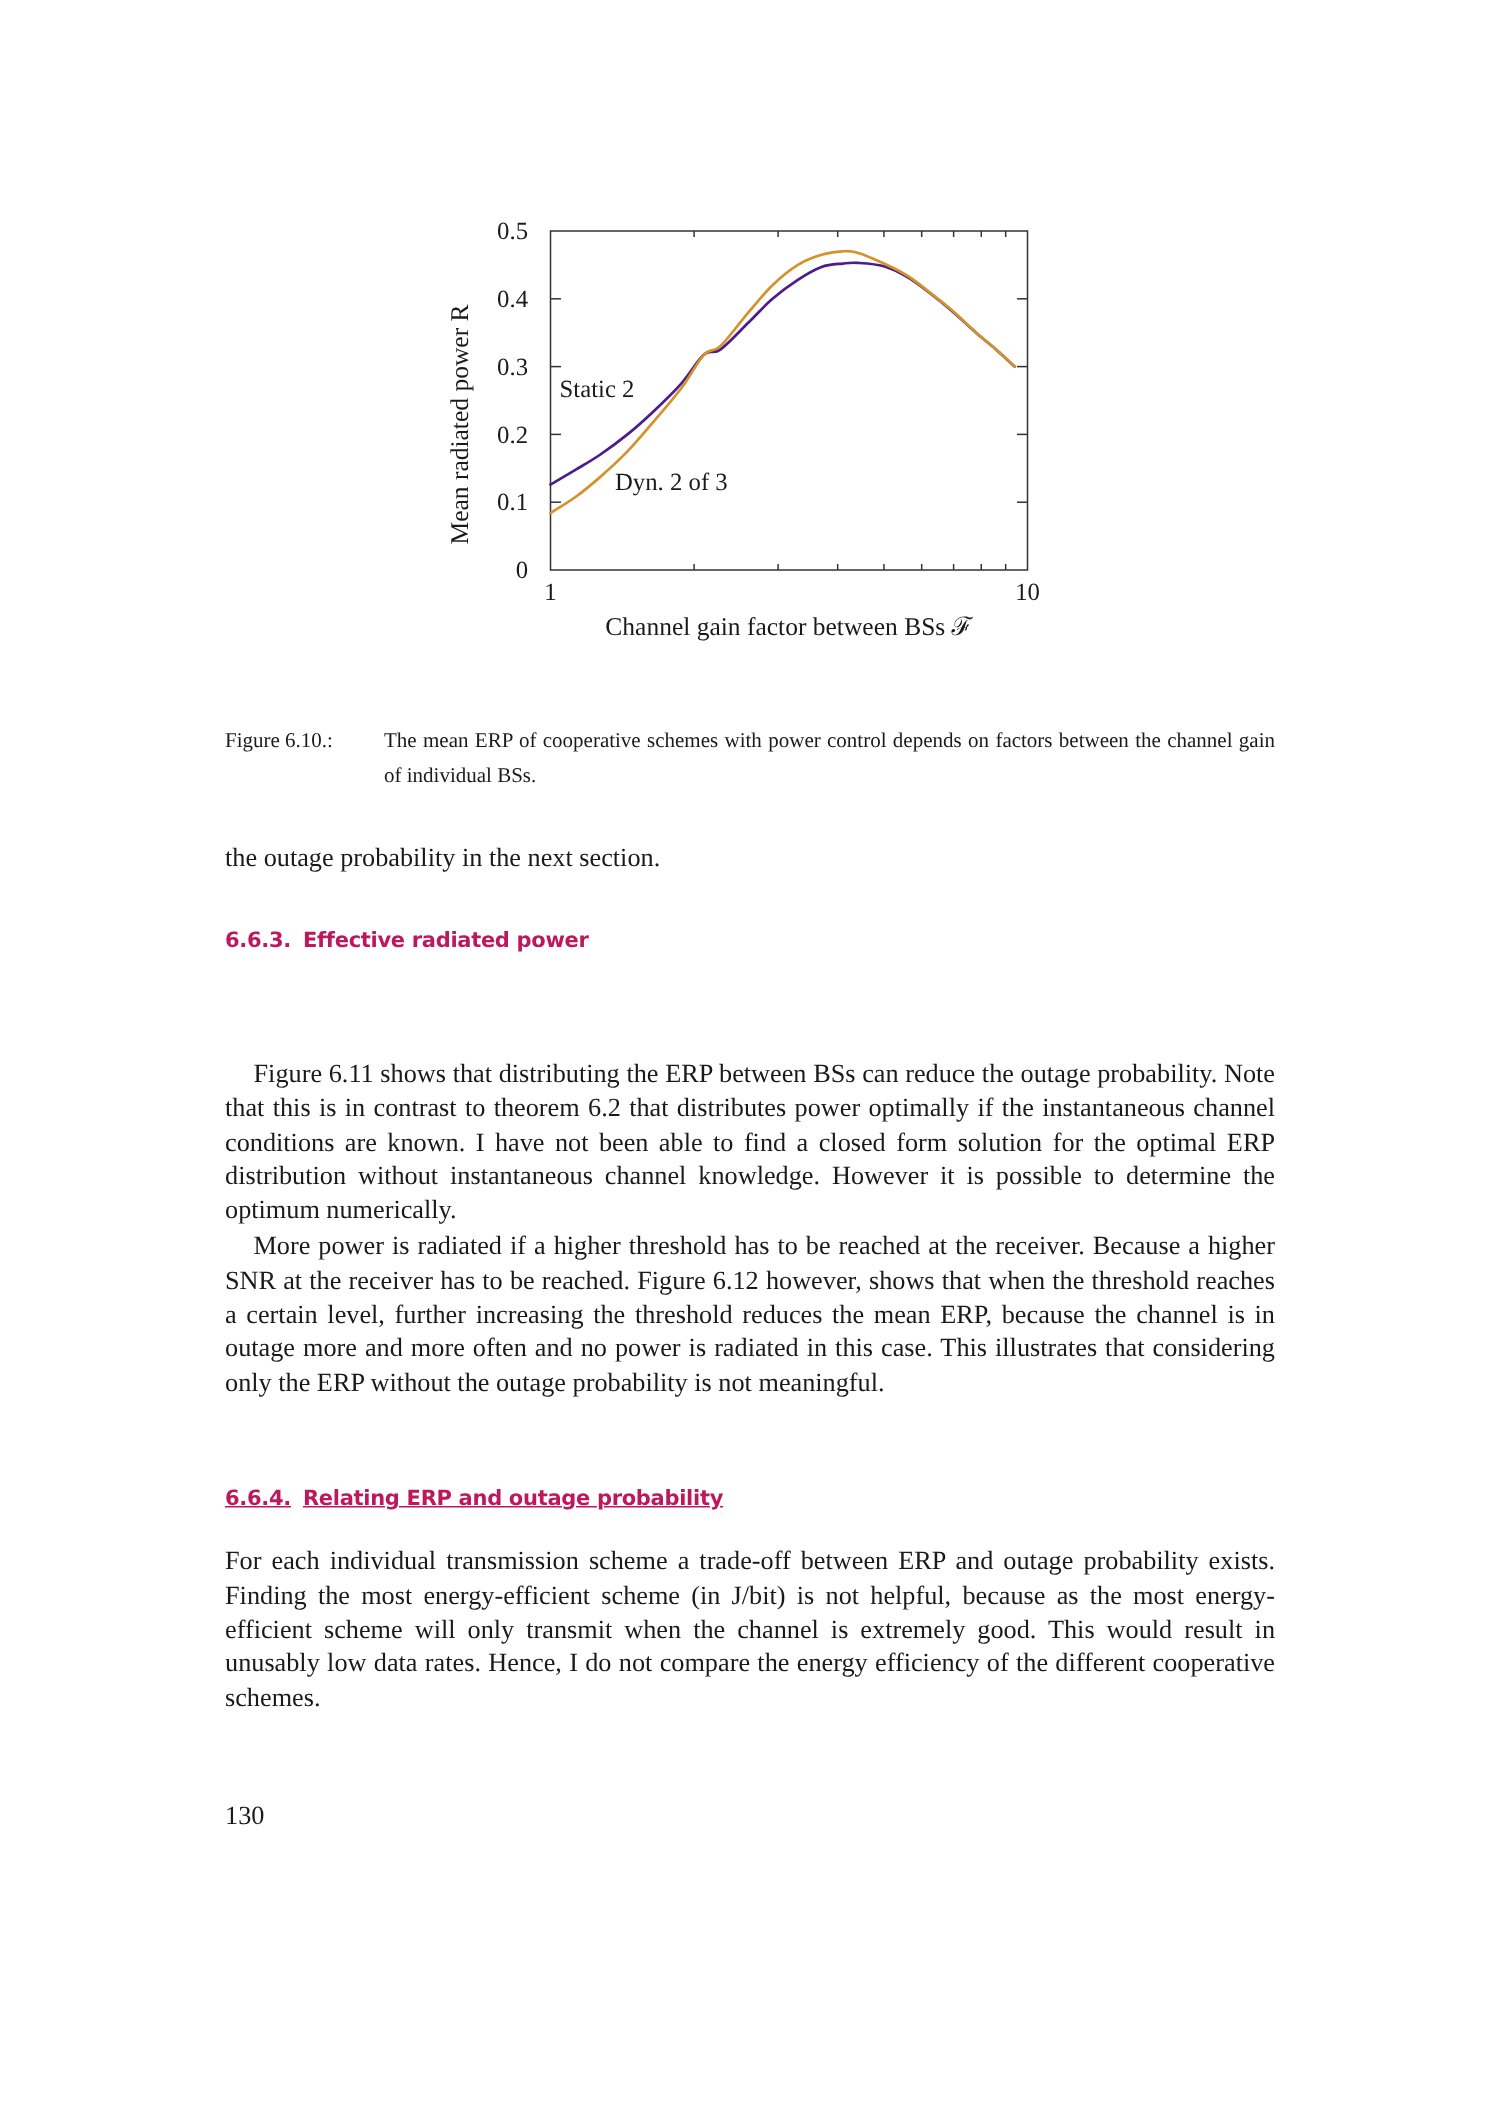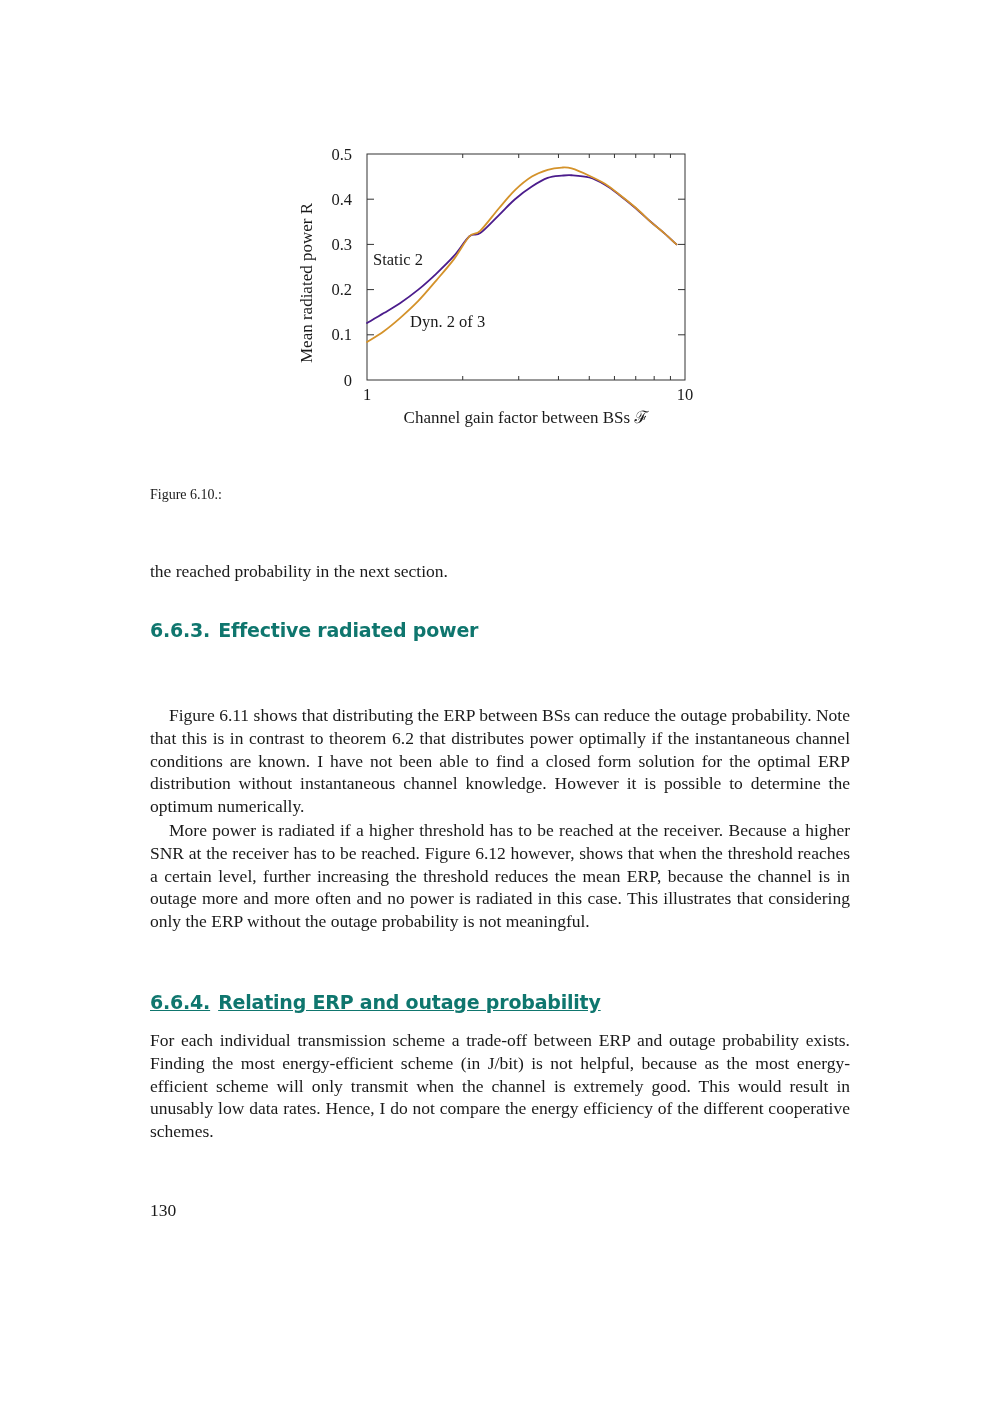--- a/index.html
+++ b/index.html
@@ -12,21 +12,21 @@
 
   .caption { position: absolute; left: 150px; top: 455px; width: 700px; font-size: 14px; line-height: 23px; margin-top: 28px; }
   .caption .label { position: absolute; left: 0; top: 0; }
   .caption .body { margin-left: 106px; text-align: justify; text-align-last: left; }
 
   .para { position: absolute; left: 150px; width: 700px; font-size: 17.5px; line-height: 22.8px;
           text-align: justify; margin: 0; }
   .para.indent { text-indent: 19px; }
 
   h3.sec { position: absolute; left: 150px; margin: 0; font-family: "DejaVu Sans", "Liberation Sans", sans-serif;
-           font-weight: bold; font-size: 19px; letter-spacing: -0.2px; color: #0f766e; }
+           font-weight: bold; font-size: 14px; letter-spacing: -0.2px; color: #be185d; }
   h3.sec .num { margin-right: 8px; }
 
   .page-number { position: absolute; left: 150px; top: 1200px; font-size: 17.5px; }
 </style>
 </head>
 <body>
 
 <div class="page">
 
   <svg id="chart" viewBox="0 0 420 295" xmlns="http://www.w3.org/2000/svg">
@@ -72,23 +72,24 @@
         <text x="395" y="260" text-anchor="middle" font-size="16.5">10</text>
         <text x="236" y="283" text-anchor="middle" font-size="17">Channel gain factor between BSs ℱ</text>
         <text x="0" y="0" text-anchor="middle" font-size="17" transform="translate(22 143) rotate(-90)">Mean radiated power R</text>
         <text x="83" y="124.74" font-size="16.5">Static 2</text>
         <text x="120" y="186.664" font-size="16.5">Dyn. 2 of 3</text>
       </g>
   </svg>
 
   <div class="caption">
     <span class="label">Figure 6.10.:</span>
+    <div class="body">The mean ERP of cooperative schemes with power control depends on factors between the channel gain of individual BSs.</div>
   </div>
 
-  <p class="para" style="top:560px;">the reached probability in the next section.</p>
+  <p class="para" style="top:560px;">the outage probability in the next section.</p>
 
   <h3 class="sec" style="top:619px;">
     <span class="num">6.6.3.</span><span>Effective radiated power</span>
   </h3>
 
   <p class="para indent" style="top:704px;">Figure 6.11 shows that distributing the ERP between BSs can reduce the outage probability. Note that this is in contrast to theorem 6.2 that distributes power optimally if the instantaneous channel conditions are known.  I have not been able to find a closed form solution for the optimal ERP distribution without instantaneous channel knowledge. However it is possible to determine the optimum numerically.</p>
   <p class="para indent" style="top:819px;">More power is radiated if a higher threshold has to be reached at the receiver. Because a higher SNR at the receiver has to be reached. Figure 6.12 however, shows that when the threshold reaches a certain level, further increasing the threshold reduces the mean ERP, because the channel is in outage more and more often and no power is radiated in this case. This illustrates that considering only the ERP without the outage probability is not meaningful.</p>
 
   <h3 class="sec" style="top:991px;text-decoration:underline;">
     <span class="num">6.6.4.</span><span>Relating ERP and outage probability</span>

